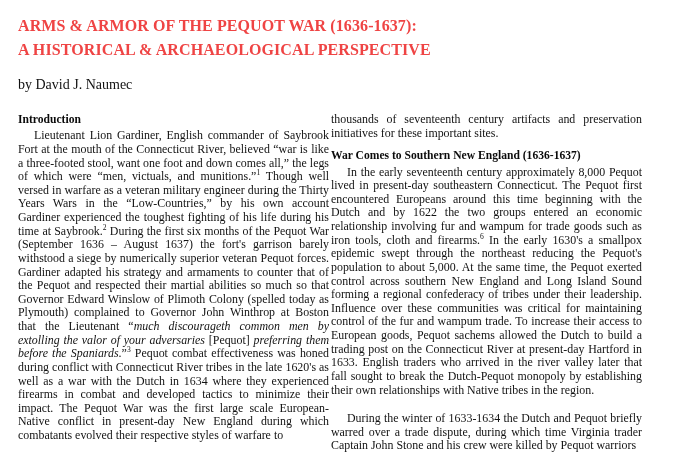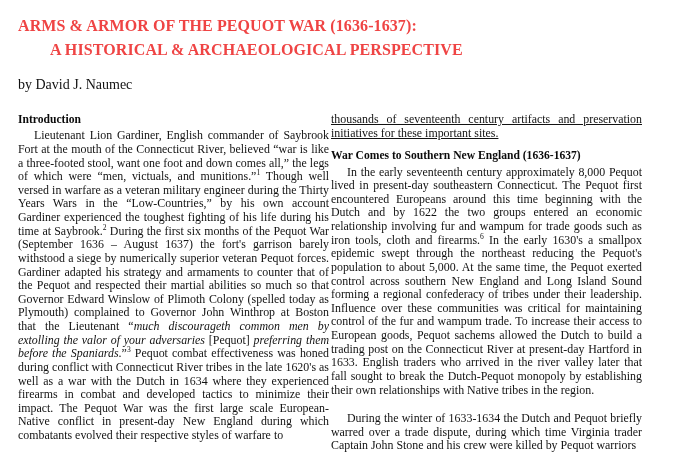--- a/index.html
+++ b/index.html
@@ -28,21 +28,20 @@
   .title {
     font-size: 16px;
     font-weight: bold;
     line-height: 23.5px;
     letter-spacing: 0.1px;
     margin: 0;
     color: #ef4444;
   }
   .title .line2 {
     display: block;
-    margin-left: 32px;
   }
   .byline {
     margin: 17px 0 0 0;
     font-size: 14px;
     line-height: 14px;
     font-weight: normal;
     color: #111;
   }
   .columns {
     position: absolute;
@@ -74,21 +73,20 @@
     font-size: 11.9px;
     line-height: 13.62px;
     text-align: justify;
     text-justify: inter-word;
     text-indent: 16px;
     color: #121212;
     hyphens: manual;
   }
   p.body.noindent {
     text-indent: 0;
-    text-decoration: underline;
   }
   p.body + p.body {
     margin-top: 15px;
   }
   p.gap {
     margin-top: 9px;
   }
   sup {
     font-size: 7.6px;
     vertical-align: super;

